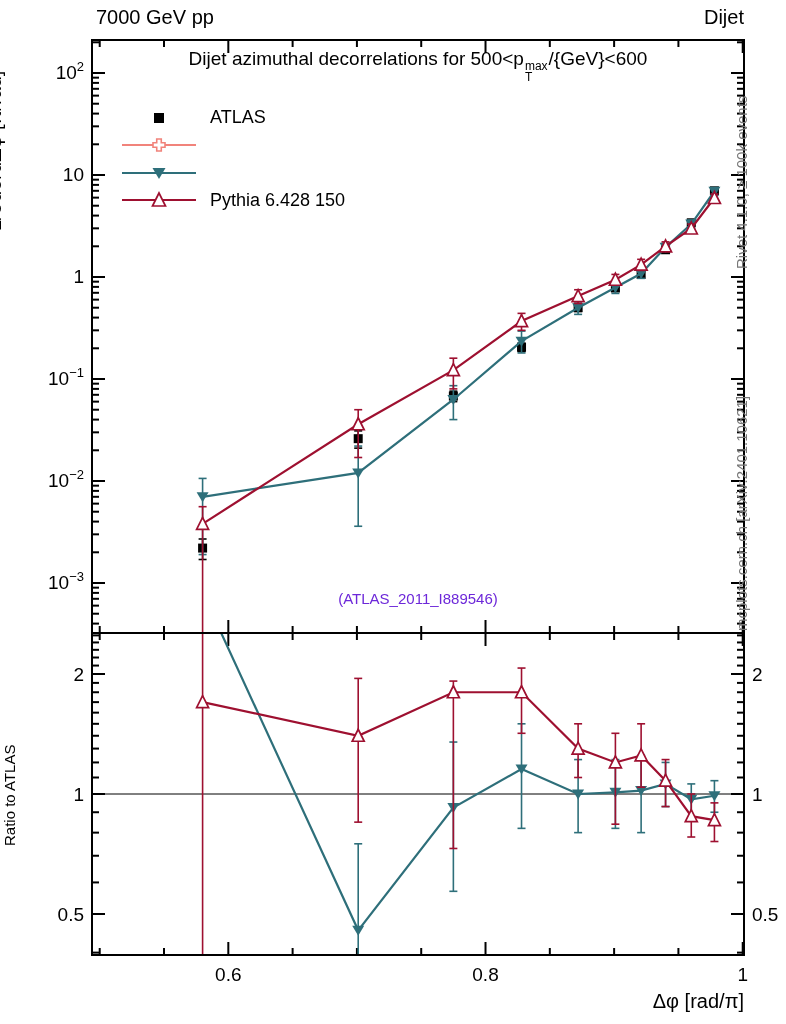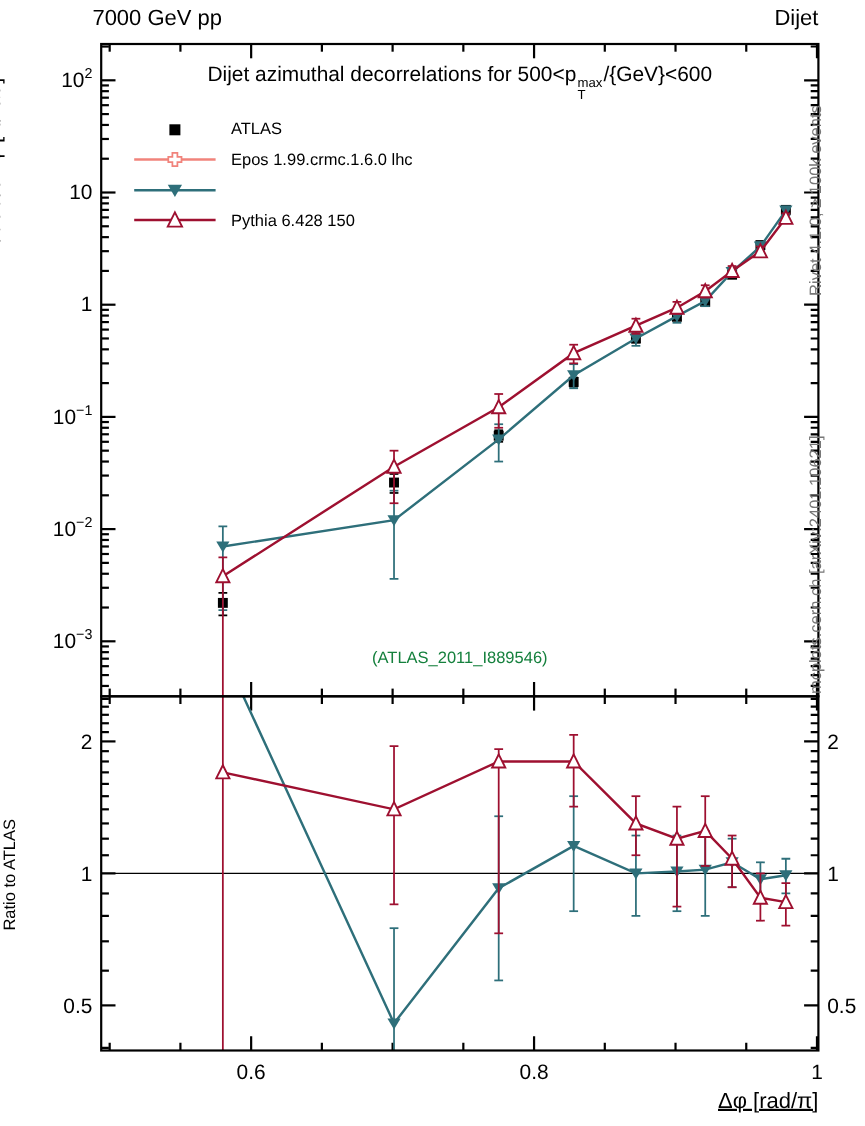--- a/index.html
+++ b/index.html
@@ -7,34 +7,34 @@
          font-family:"Liberation Sans","DejaVu Sans",sans-serif;color:#000;}
   .abs{position:absolute;}
   .hdr{font-size:20px;white-space:nowrap;}
   .title{font-size:19px;white-space:nowrap;text-align:center;}
   .stack{display:inline-flex;flex-direction:column;align-items:flex-start;
          font-size:12px;line-height:0.9;vertical-align:-0.45em;margin:0 1px;}
   .vtext{position:absolute;transform:rotate(-90deg);transform-origin:left bottom;white-space:nowrap;}
   .ylab{font-size:20px;}
   .ratiolab{font-size:15px;}
   .note{font-size:15px;color:#777777;}
-  .watermark{font-size:15px;color:#15803d;text-align:center;}
+  .watermark{font-size:15px;color:#6d28d9;text-align:center;}
   .xlab{font-size:20px;text-align:right;}
   #legend{position:absolute;left:118px;top:104px;}
   .lrow{display:flex;align-items:center;height:27.5px;}
   .lmark{width:82px;height:22px;flex:0 0 82px;}
-  .ltext{font-size:15px;margin-left:10px;white-space:nowrap;}
+  .ltext{font-size:18px;margin-left:10px;white-space:nowrap;}
   svg text{font-family:"Liberation Sans","DejaVu Sans",sans-serif;}
 </style>
 </head>
 <body>
 
 <div id="stage">
 
-  <div class="abs hdr" style="left:84px;top:6px;">7000 GeV pp</div>
+  <div class="abs hdr" style="left:96px;top:6px;">7000 GeV pp</div>
   <div class="abs hdr" style="right:42px;top:6px;">Dijet</div>
 
   <div class="abs" id="chart-root" style="left:0;top:0;"><svg width="786" height="1024">
         <defs>
           <clipPath id="clipMain">
             <rect x="92" y="40" width="652" height="593"></rect>
           </clipPath>
           <clipPath id="clipRatio">
             <rect x="92" y="633" width="652" height="322"></rect>
           </clipPath>
@@ -464,40 +464,39 @@
           <path d="M 609.4003944773177 767.9383553254168 L 621.4003944773177 767.9383553254168 L 615.4003944773177 755.9383553254168 Z" fill="#fff" stroke="#9e1030" stroke-width="1.7"></path>
           <path d="M 635.1203155818542 760.8716688149887 L 647.1203155818542 760.8716688149887 L 641.1203155818542 748.8716688149887 Z" fill="#fff" stroke="#9e1030" stroke-width="1.7"></path>
           <path d="M 659.5542406311638 786.1772910629019 L 671.5542406311638 786.1772910629019 L 665.5542406311638 774.1772910629019 Z" fill="#fff" stroke="#9e1030" stroke-width="1.7"></path>
           <path d="M 685.2741617357003 821.6292068809428 L 697.2741617357003 821.6292068809428 L 691.2741617357003 809.6292068809428 Z" fill="#fff" stroke="#9e1030" stroke-width="1.7"></path>
           <path d="M 708.4220907297831 825.6089173343139 L 720.4220907297831 825.6089173343139 L 714.4220907297831 813.6089173343139 Z" fill="#fff" stroke="#9e1030" stroke-width="1.7"></path>
         </g>
         <rect x="92" y="40" width="652" height="593" fill="none" stroke="#000" stroke-width="2"></rect>
         <rect x="92" y="633" width="652" height="322" fill="none" stroke="#000" stroke-width="2"></rect>
       </svg></div>
 
-  <div class="abs title" style="left:92px;width:652px;top:58px;">
+  <div class="abs title" style="left:92px;width:652px;top:48px;">
     <span>Dijet azimuthal decorrelations for 500&lt;p</span><span class="stack">
         <span>max</span>
         <span>T</span>
       </span><span>/{GeV}&lt;600</span>
   </div>
 
   <div id="legend">
       <div class="lrow">
         <svg class="lmark" viewBox="0 0 82 22">
           <rect x="36" y="6" width="10" height="10" fill="#000000"></rect>
         </svg>
         <span class="ltext">ATLAS</span>
       </div>
       <div class="lrow">
         <svg class="lmark" viewBox="0 0 82 22">
           <line x1="4" x2="78" y1="11" y2="11" stroke="#f1837b" stroke-width="2.2"></line>
           <path d="M 38.72 5 H 43.28 V 8.719999999999999 H 47 V 13.280000000000001 H 43.28 V 17 H 38.72 V 13.280000000000001 H 35 V 8.719999999999999 H 38.72 Z" fill="#fff" stroke="#f1837b" stroke-width="1.6"></path>
         </svg>
-        <span class="ltext">Epos 1.99.crmc.1.6.0 lhc</span>
       </div>
       <div class="lrow">
         <svg class="lmark" viewBox="0 0 82 22">
           <line x1="4" x2="78" y1="11" y2="11" stroke="#2e6f7a" stroke-width="2.2"></line>
           <path d="M 34.5 6 L 47.5 6 L 41 17 Z" fill="#2e6f7a"></path>
         </svg>
       </div>
       <div class="lrow">
         <svg class="lmark" viewBox="0 0 82 22">
           <line x1="4" x2="78" y1="11" y2="11" stroke="#9e1030" stroke-width="2.2"></line>
@@ -508,14 +507,14 @@
     </div>
 
   <div class="vtext ylab" style="left:6px;top:208px;">1/σdσ/dΔφ [π/rad]</div>
   <div class="vtext ratiolab" style="left:18px;top:829px;">Ratio to ATLAS</div>
 
   <div class="vtext note" style="left:750px;top:252px;">Rivet 4.1.0, ≥ 100k events</div>
   <div class="vtext note" style="left:750px;top:614px;">mcplots.cern.ch [arXiv:2401.10621]</div>
 
   <div class="abs watermark" style="left:92px;width:652px;top:590px;">(ATLAS_2011_I889546)</div>
 
-  <div class="abs xlab" style="left:444px;width:300px;top:990px;text-decoration:underline;">Δφ [rad/π]</div>
+  <div class="abs xlab" style="left:444px;width:300px;top:990px;">Δφ [rad/π]</div>
 </div>
 
 </body></html>

